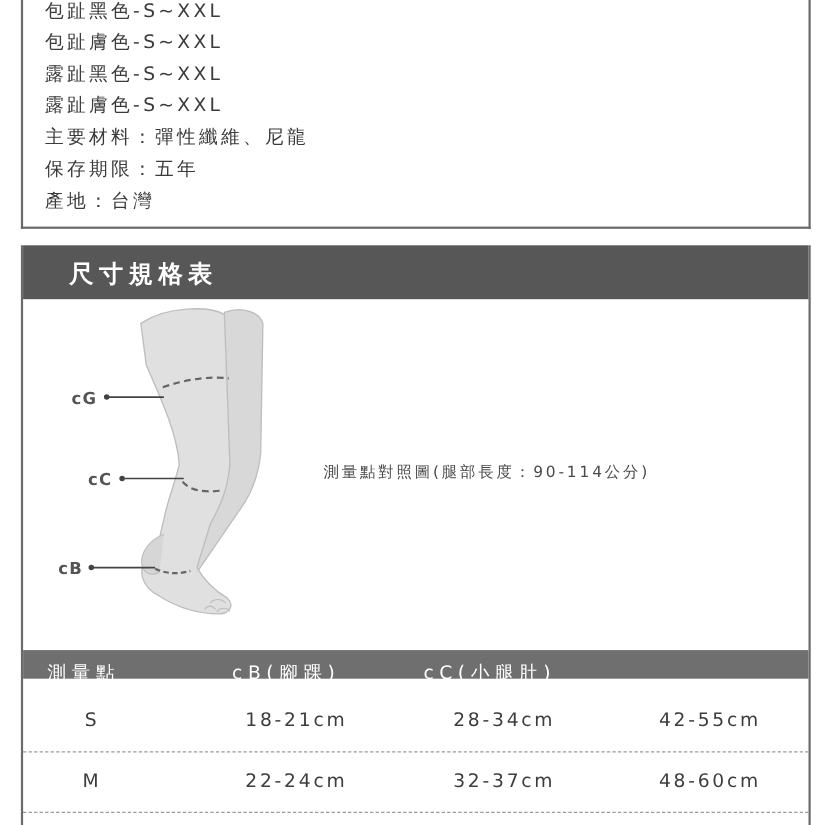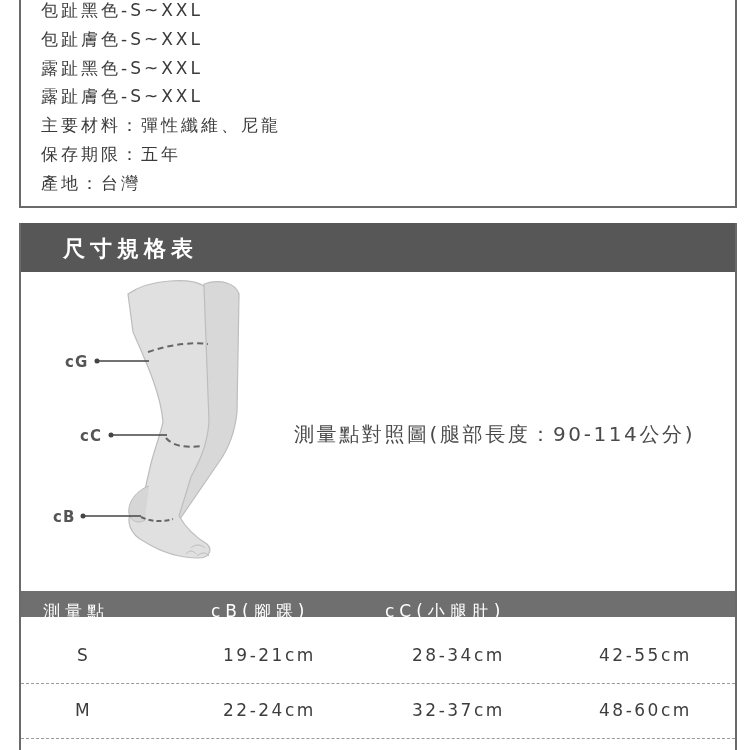--- a/index.html
+++ b/index.html
@@ -21,21 +21,21 @@
     border-left:2px solid #6a6a6a; border-right:2px solid #6a6a6a; background:#fff;
   }
   .title-bar {
     position:absolute; left:0; top:0; width:714px; height:49px; background:#575757;
     color:#fff; white-space:nowrap;
   }
   .title-main { position:absolute; left:42px; top:11px; font-size:22px; letter-spacing:5px;font-weight:bold; }
   .title-sub  { position:absolute; left:196px; top:16px; font-size:14px; letter-spacing:2.4px; font-weight:bold; }
   .leg-svg { position:absolute; left:0; top:49px; }
   .ref-caption {
-    position:absolute; left:273px; top:198px; font-size:20px; letter-spacing:2.6px; color:#4a4a4a; white-space:nowrap;
+    position:absolute; left:273px; top:198px; font-size:14px; letter-spacing:2.6px; color:#4a4a4a; white-space:nowrap;
   }
   .table-head {
     position:absolute; left:0; top:368px; width:714px; height:26px; background:#6f6f6f; color:#fff;
   }
   .th { position:absolute; top:9px; font-size:17px; letter-spacing:5px; white-space:nowrap; }
   .tr { position:absolute; left:0; width:714px; height:54px; border-bottom:1.5px dashed #9a9a9a; }
   .td { position:absolute; top:16px; font-size:17px; letter-spacing:2.5px; color:#3d3d3d; white-space:nowrap; }
 </style>
 </head>
 <body>
@@ -85,21 +85,21 @@
   <div class="ref-caption">測量點對照圖(腿部長度：90-114公分)</div>
 
   <div class="table-head">
     <span class="th" style="left:22px">測量點</span>
     <span class="th" style="left:190px">cB(腳踝)</span>
     <span class="th" style="left:364px">cC(小腿肚)</span>
   </div>
 
   <div class="tr" style="top:406px">
     <span class="td" style="left:56px">S</span>
-    <span class="td" style="left:202px">19-21cm</span>
+    <span class="td" style="left:202px">18-21cm</span>
     <span class="td" style="left:391px">28-34cm</span>
     <span class="td" style="left:578px">42-55cm</span>
   </div>
   <div class="tr" style="top:461px">
     <span class="td" style="left:54px">M</span>
     <span class="td" style="left:202px">22-24cm</span>
     <span class="td" style="left:391px">32-37cm</span>
     <span class="td" style="left:578px">48-60cm</span>
   </div>
 </div>

